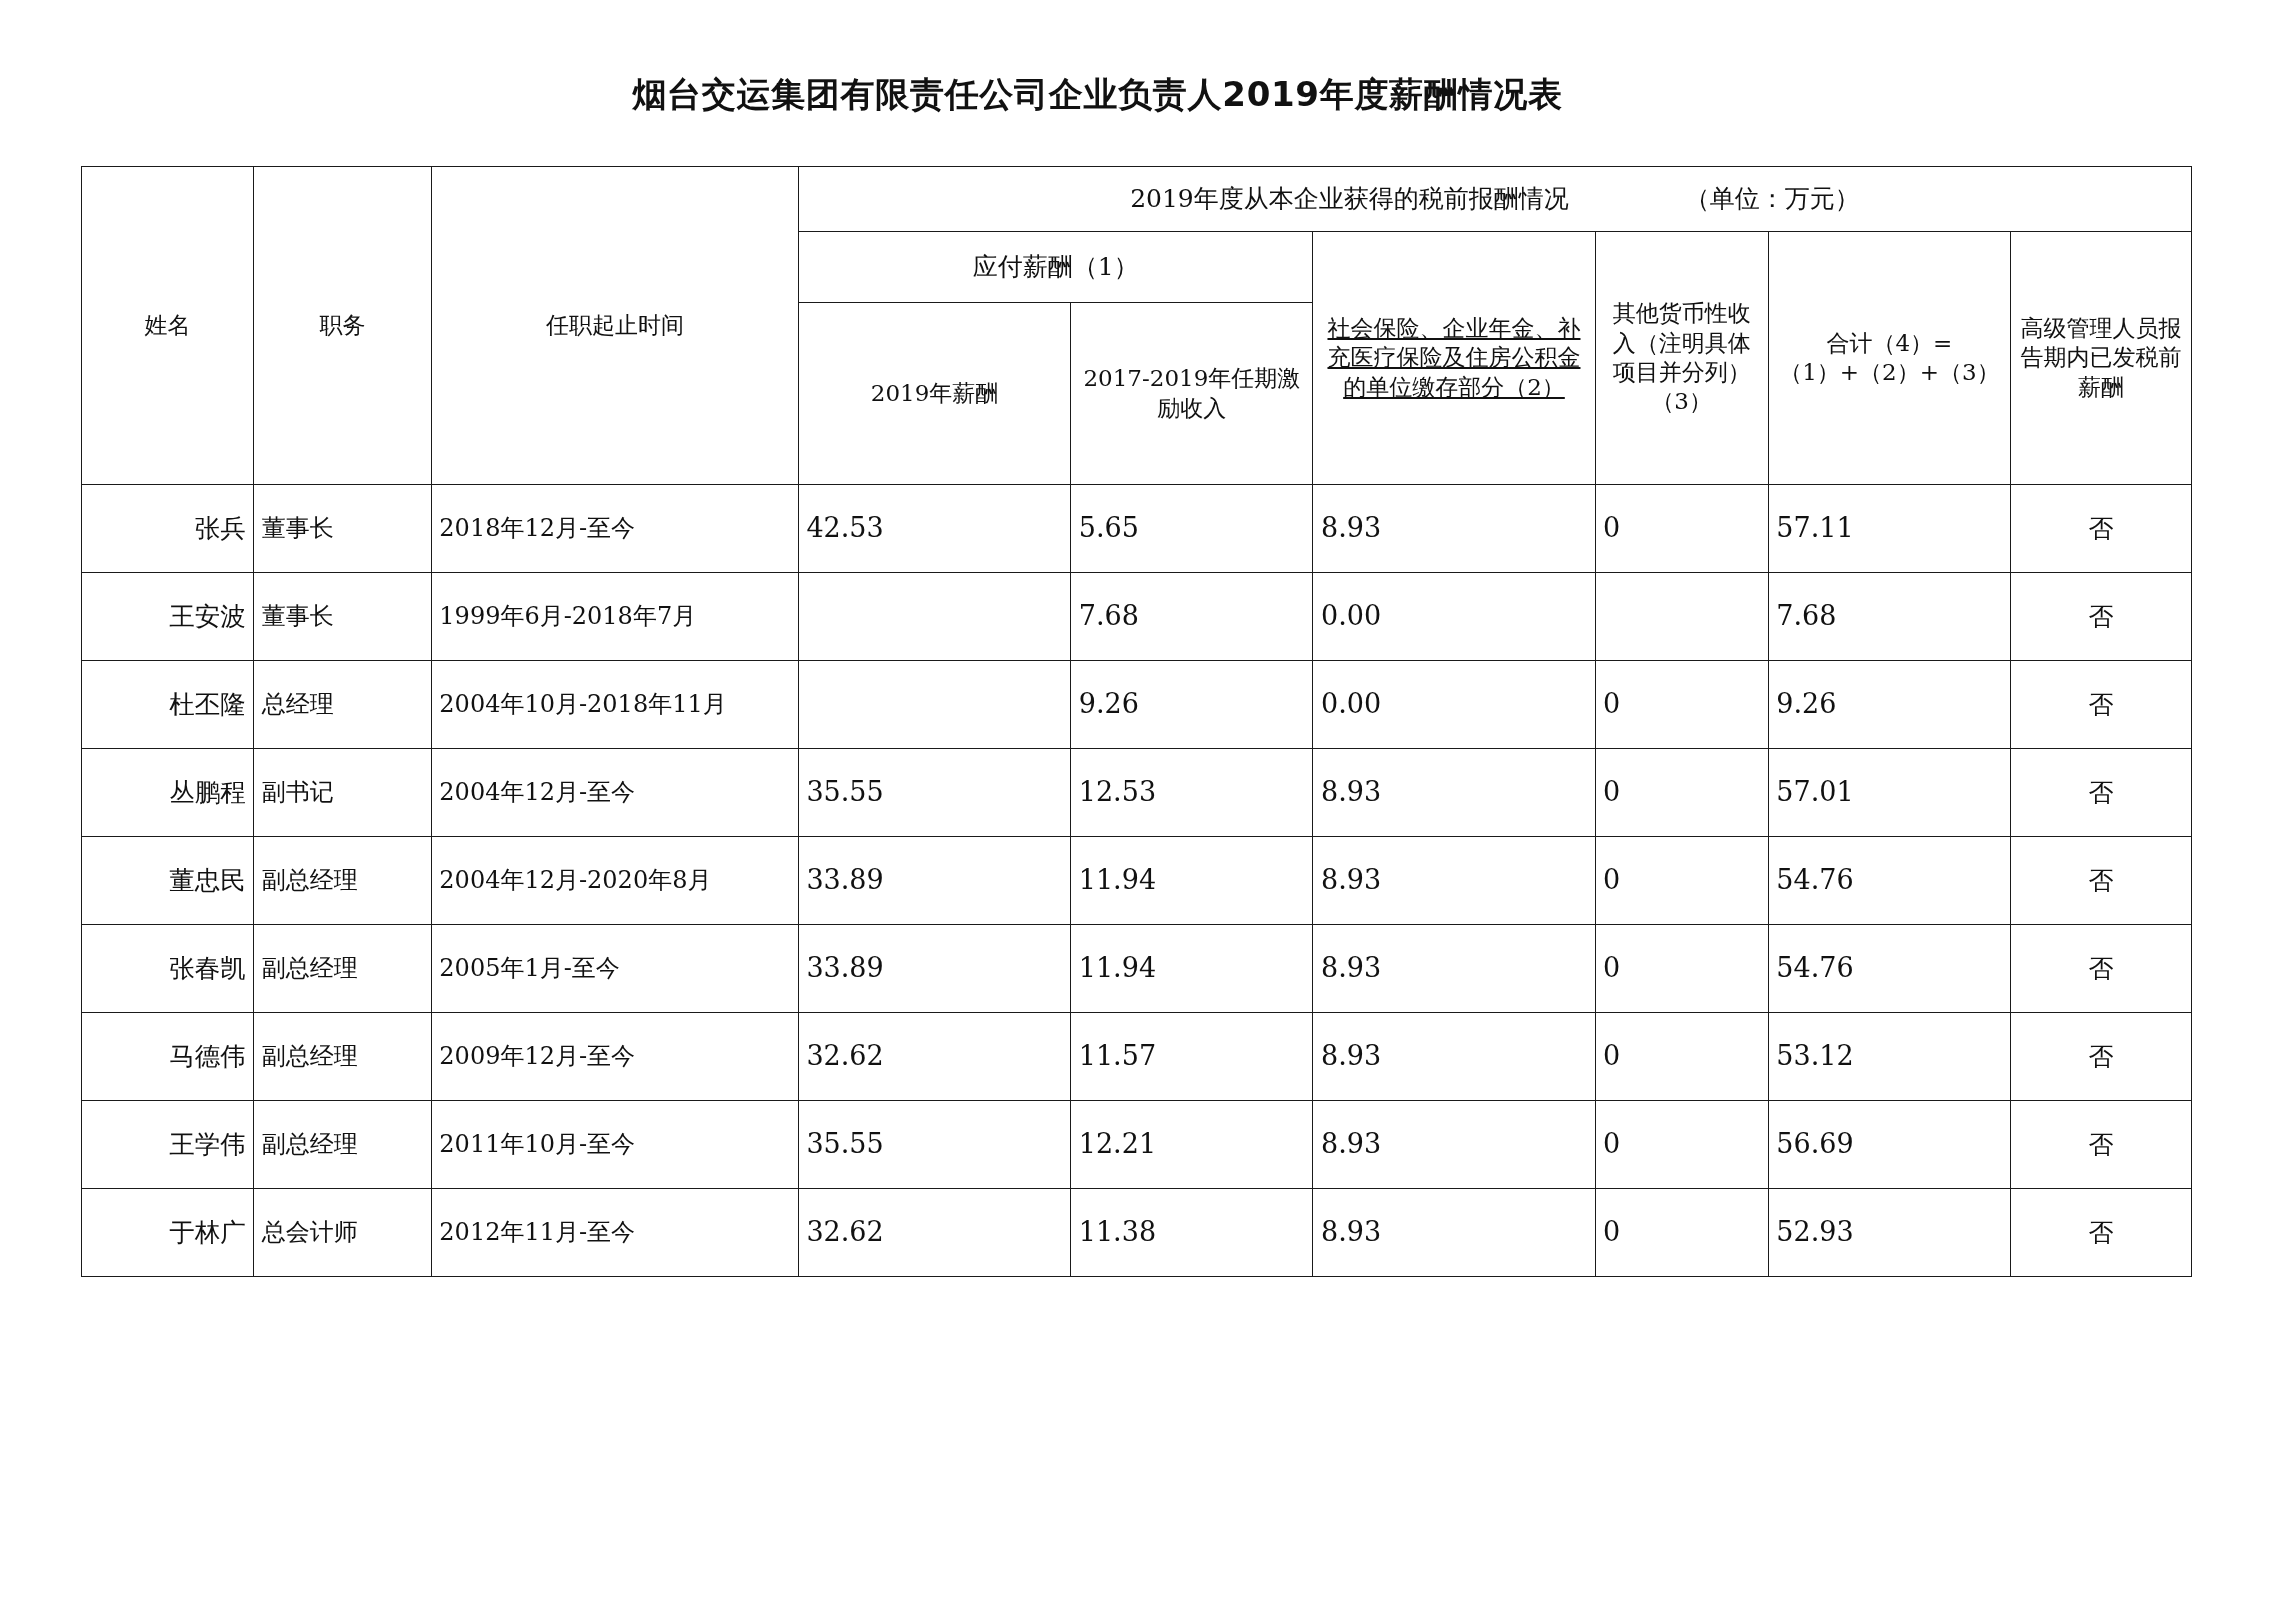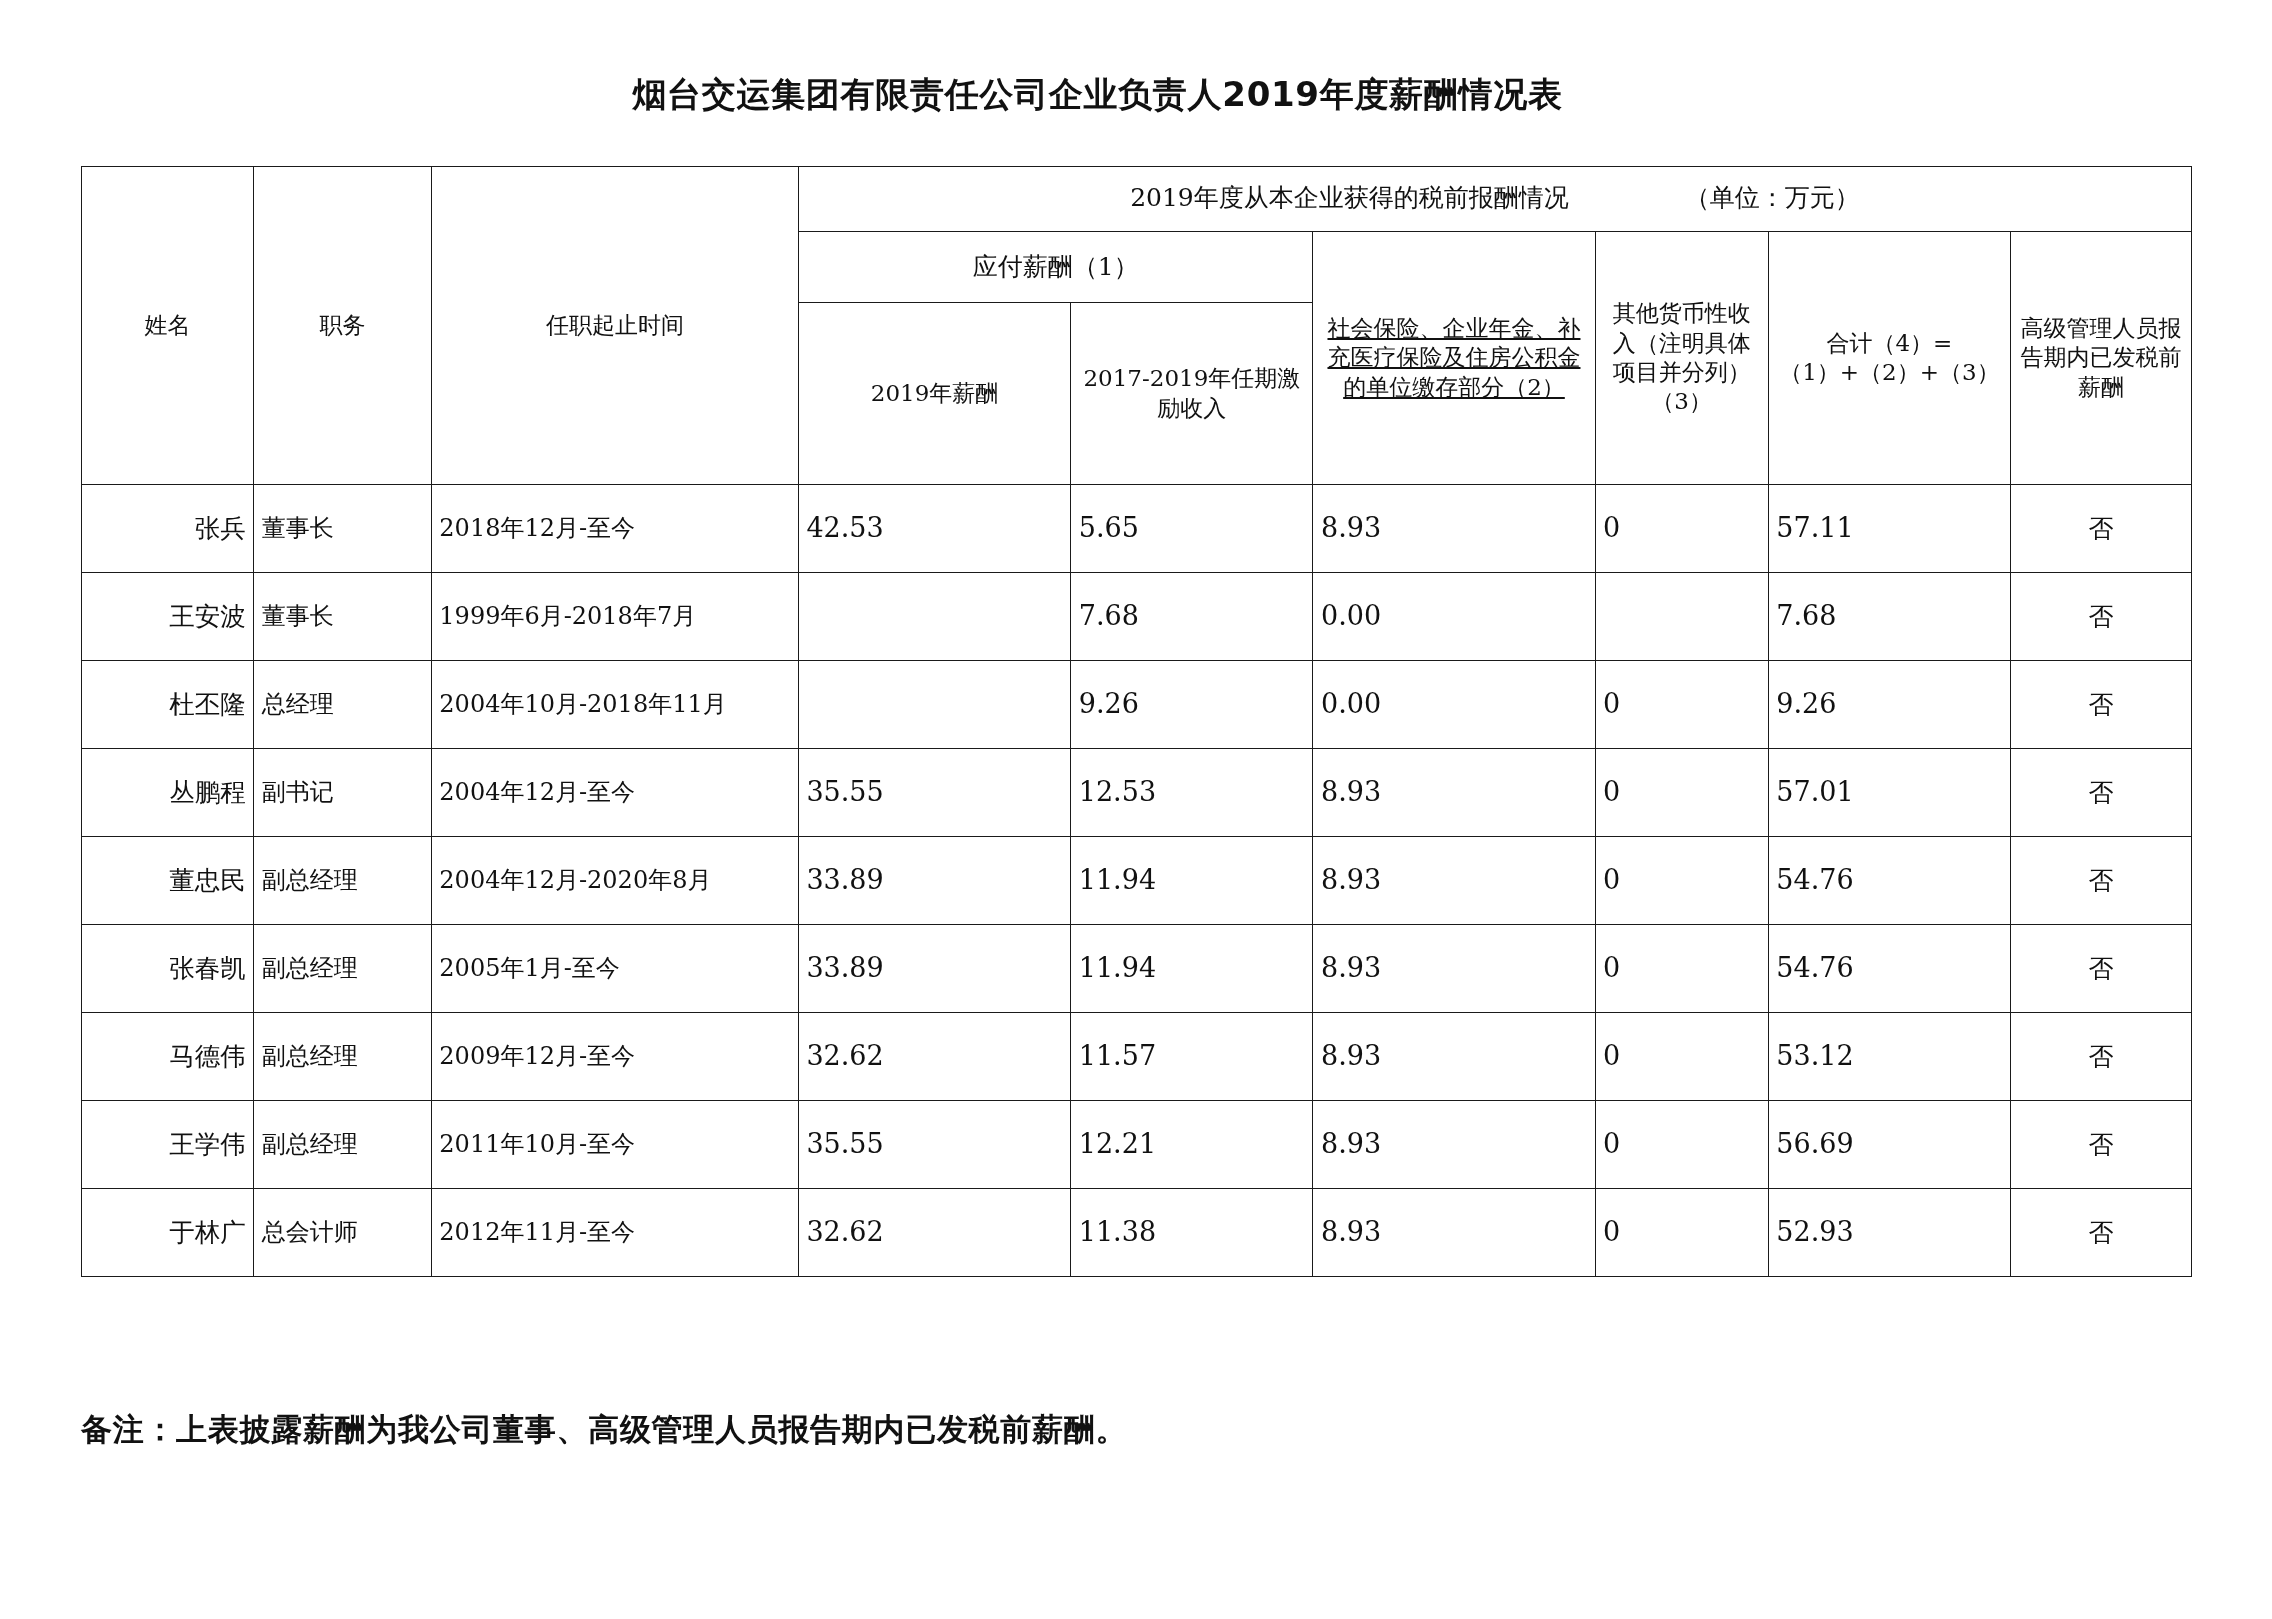--- a/index.html
+++ b/index.html
@@ -75,21 +75,21 @@
   .col-other{ width: 161px; }
   .col-total{ width: 225px; }
   .col-rel  { width: 168px; }
 
   .row-cell { height: 88px; }
   .c-name { text-align: right; font-size: 25.5px; }
   .c-post { text-align: left; font-size: 24px; padding-left: 10.5px; }
   .c-term { text-align: left; font-size: 24px; padding-left: 10.5px; }
   .c-num  { text-align: left; font-size: 27px; padding-right: 19.5px; vertical-align: bottom; padding-bottom: 9px; }
   .c-yn   { text-align: center; font-size: 25px; }
-  .unit-span { display: inline-block; margin-left: 116px; font-family: Liberation Mono, monospace; }
+  .unit-span { display: inline-block; margin-left: 116px; }
   .note {
     position: absolute;
     left: 81px;
     top: 1409px;
     width: 2111px;
     font-size: 31px;
     font-weight: bold;
     font-family: "DejaVu Sans", "Liberation Sans", sans-serif;
     letter-spacing: 0.7px;
   }
@@ -251,16 +251,15 @@
         <td class="c-num">32.62</td>
         <td class="c-num">11.38</td>
         <td class="c-num">8.93</td>
         <td class="c-num">0</td>
         <td class="c-num">52.93</td>
         <td class="c-yn">否</td>
       </tr>
     </tbody>
   </table>
 
-  <div class="note">备注：上表披露薪酬为我公司董事、高级管理人员报告期内已发税前薪酬。</div>
 
 </div>
 
 
 </body></html>

